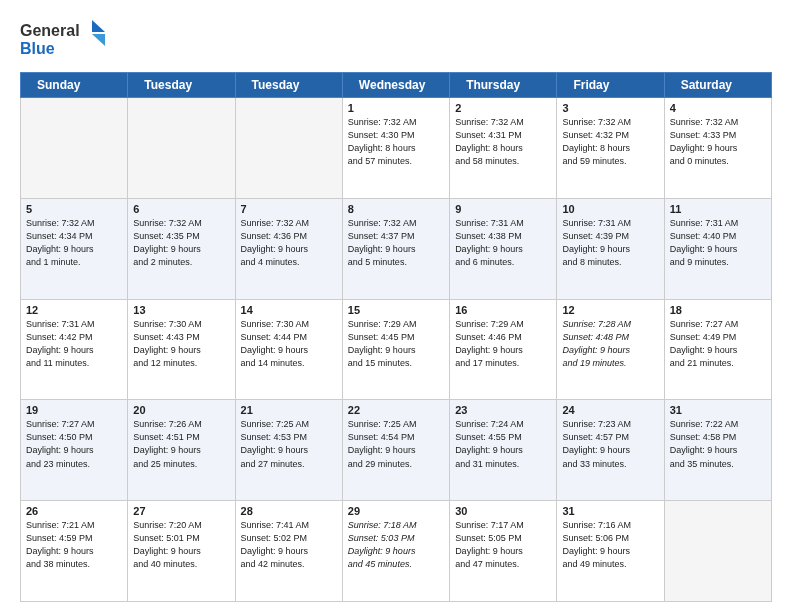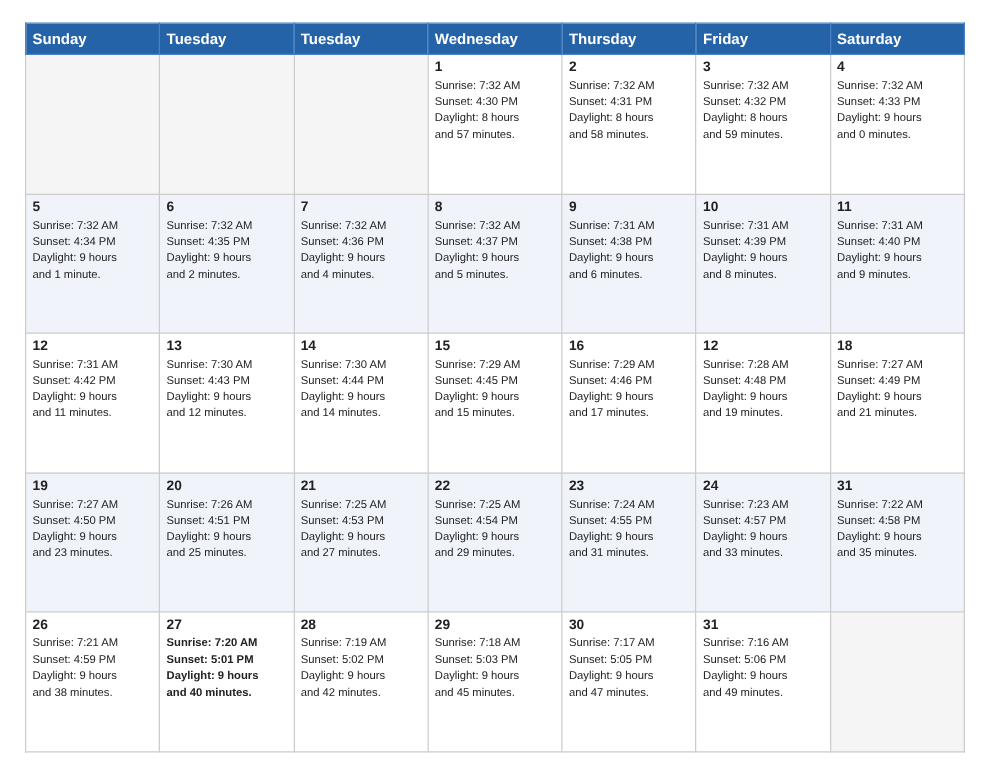--- a/index.html
+++ b/index.html
@@ -47,21 +47,21 @@
       border-collapse: collapse;
       width: 100%;
       table-layout: fixed;
     }
     .calendar th {
       background: #2563a8;
       color: #fff;
       font-size: 12px;
       font-weight: bold;
       text-align: left;
-      padding: 5px 5px;
+      padding: 5px 16px;
       border: 1px solid #4a80c4;
     }
     .calendar td {
       vertical-align: top;
       border: 1px solid #ccc;
       padding: 4px 5px;
       font-size: 9.5px;
       color: #222;
       background: #fff;
     }
@@ -80,20 +80,36 @@
     .day-info {
       font-size: 9px;
       line-height: 1.45;
       color: #222;
     }
   </style>
 </head>
 <body>
 
 <div class="page">
+  <div class="header">
+    <div class="logo">
+      <div>
+        <svg width="90" height="42" viewBox="0 0 90 42">
+          <text x="0" y="18" font-family="Arial" font-weight="bold" font-size="16" fill="#333">General</text>
+          <text x="0" y="36" font-family="Arial" font-weight="bold" font-size="16" fill="#1a6bbf">Blue</text>
+          <polygon points="72,2 85,14 72,14" fill="#1a6bbf"></polygon>
+          <polygon points="72,16 85,28 85,16" fill="#3a9ad9"></polygon>
+        </svg>
+      </div>
+    </div>
+    <div class="title-block">
+      <div class="month-title"></div>
+      <div class="location"></div>
+    </div>
+  </div>
 
   <table class="calendar">
     <thead>
       <tr>
       <th>Sunday</th>
           <th>Tuesday</th>
           <th>Tuesday</th>
           <th>Wednesday</th>
           <th>Thursday</th>
           <th>Friday</th>
@@ -216,21 +232,21 @@
           </td>
           <td>
             <span class="day-number">16</span>
             <div class="day-info" style="white-space: pre-line;">Sunrise: 7:29 AM
 Sunset: 4:46 PM
 Daylight: 9 hours
 and 17 minutes.</div>
           </td>
           <td>
             <span class="day-number">12</span>
-            <div class="day-info" style="white-space: pre-line;">Sunrise: 7:28 AM
+            <div class="day-info" style="white-space: pre-line; font-style: italic;">Sunrise: 7:28 AM
 Sunset: 4:48 PM
 Daylight: 9 hours
 and 19 minutes.</div>
           </td>
           <td>
             <span class="day-number">18</span>
             <div class="day-info" style="white-space: pre-line;">Sunrise: 7:27 AM
 Sunset: 4:49 PM
 Daylight: 9 hours
 and 21 minutes.</div>
@@ -290,35 +306,35 @@
         <tr>
           <td>
             <span class="day-number">26</span>
             <div class="day-info" style="white-space: pre-line;">Sunrise: 7:21 AM
 Sunset: 4:59 PM
 Daylight: 9 hours
 and 38 minutes.</div>
           </td>
           <td>
             <span class="day-number">27</span>
-            <div class="day-info" style="white-space: pre-line; font-weight: bold;">Sunrise: 7:20 AM
+            <div class="day-info" style="white-space: pre-line;">Sunrise: 7:20 AM
 Sunset: 5:01 PM
 Daylight: 9 hours
 and 40 minutes.</div>
           </td>
           <td>
             <span class="day-number">28</span>
-            <div class="day-info" style="white-space: pre-line;">Sunrise: 7:19 AM
+            <div class="day-info" style="white-space: pre-line;">Sunrise: 7:41 AM
 Sunset: 5:02 PM
 Daylight: 9 hours
 and 42 minutes.</div>
           </td>
           <td>
             <span class="day-number">29</span>
-            <div class="day-info" style="white-space: pre-line;">Sunrise: 7:18 AM
+            <div class="day-info" style="white-space: pre-line; font-style: italic;">Sunrise: 7:18 AM
 Sunset: 5:03 PM
 Daylight: 9 hours
 and 45 minutes.</div>
           </td>
           <td>
             <span class="day-number">30</span>
             <div class="day-info" style="white-space: pre-line;">Sunrise: 7:17 AM
 Sunset: 5:05 PM
 Daylight: 9 hours
 and 47 minutes.</div>

